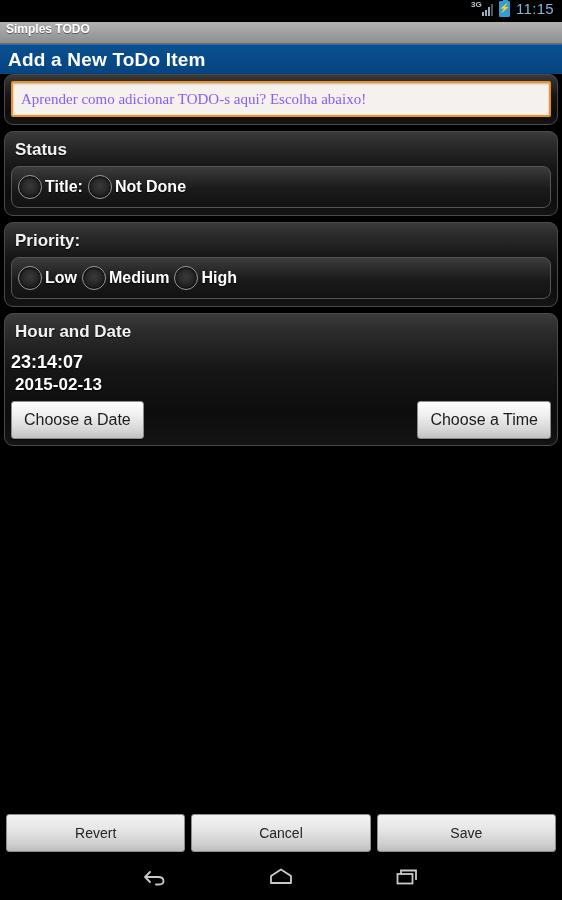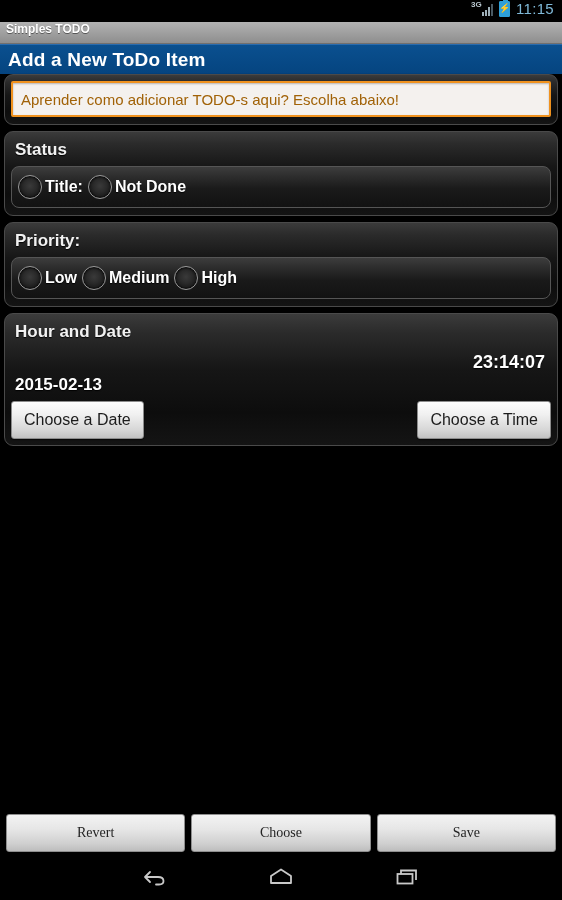--- a/index.html
+++ b/index.html
@@ -104,21 +104,21 @@
   .text-field {
     height: 36px;
     background: #f4f1ee;
     border: 2px solid #f0921e;
     border-radius: 2px;
     display: flex; align-items: center;
     padding: 0 8px;
     box-shadow: inset 0 1px 2px rgba(0,0,0,.25);
   }
   .text-field .tf-value {
-    color: #a16207; font-size: 15px; white-space: nowrap; overflow: hidden;
+    color: #8b5cf6; font-size: 15px; white-space: nowrap; overflow: hidden; font-family: Liberation Serif, serif;
   }
 
   
   .radio-group {
     height: 42px;
     border-radius: 8px;
     border: 1px solid #555555;
     background: linear-gradient(to bottom, #3d3d3d 0%, #2e2e2e 22%, #1a1a1a 55%, #121212 100%);
     display: flex; align-items: center;
     padding-left: 6px;
@@ -135,21 +135,21 @@
   .radio-label {
     color: #ffffff; font-size: 16px; font-weight: bold;
     margin-left: 3px; margin-right: 3px;
     text-shadow: 0 1px 1px rgba(0,0,0,.9);
     white-space: nowrap;
   }
 
   
   #card-datetime { padding-bottom: 6px; }
   .dt-row-time {
-    display: flex; justify-content: flex-end;
+    display: flex; 
     padding-right: 6px; margin-top: 4px;
   }
   .dt-time {
     color: #ffffff; font-size: 18px; font-weight: bold;
     text-shadow: 0 1px 1px rgba(0,0,0,.9);
   }
   .dt-row-date { padding-left: 4px; margin-top: 2px; }
   .dt-date {
     color: #ffffff; font-size: 17px; font-weight: bold;
     text-shadow: 0 1px 1px rgba(0,0,0,.9);
@@ -181,21 +181,21 @@
   #actionbar .btn-action {
     flex: 1 1 0;
     height: 38px;
     background: linear-gradient(to bottom, #f3f3f3 0%, #e6e6e6 40%, #cfcfcf 80%, #bdbdbd 100%);
     border: 1px solid #8e8e8e;
     border-radius: 3px;
     color: #242424;
     font-size: 14px;
     display: flex; align-items: center; justify-content: center;
     box-shadow: 0 1px 1px rgba(0,0,0,.6);
-    font-family: Liberation Serif, serif;
+    font-family: Liberation Sans, sans-serif;
     cursor: pointer;
     text-align: center;
   }
 
   
   #navbar {
     position: absolute; left: 0; bottom: 0;
     width: 562px; height: 46px;
     background: #000;
     display: flex; align-items: center; justify-content: space-around;
@@ -289,21 +289,21 @@
       <div class="dt-row-buttons">
         <div class="btn-light">Choose a Date</div>
         <div class="btn-light">Choose a Time</div>
       </div>
     </div>
 
   </div>
 
   <div id="actionbar">
     <div class="btn-action">Revert</div>
-    <div class="btn-action">Choose</div>
+    <div class="btn-action">Cancel</div>
     <div class="btn-action">Save</div>
   </div>
 
   <div id="navbar">
     <div class="nav-btn">
       <svg width="30" height="22" viewBox="0 0 30 22" fill="none" stroke="#c9c9c9" stroke-width="1.8">
         <path d="M6 11 L11 6 M6 11 L11 16 M6 11 L19 11 C23 11 24.5 13 24.5 15 C24.5 17 23 18.5 20 18.5 L17 18.5" stroke-linecap="round" stroke-linejoin="round"></path>
       </svg>
     </div>
     <div class="nav-btn">

